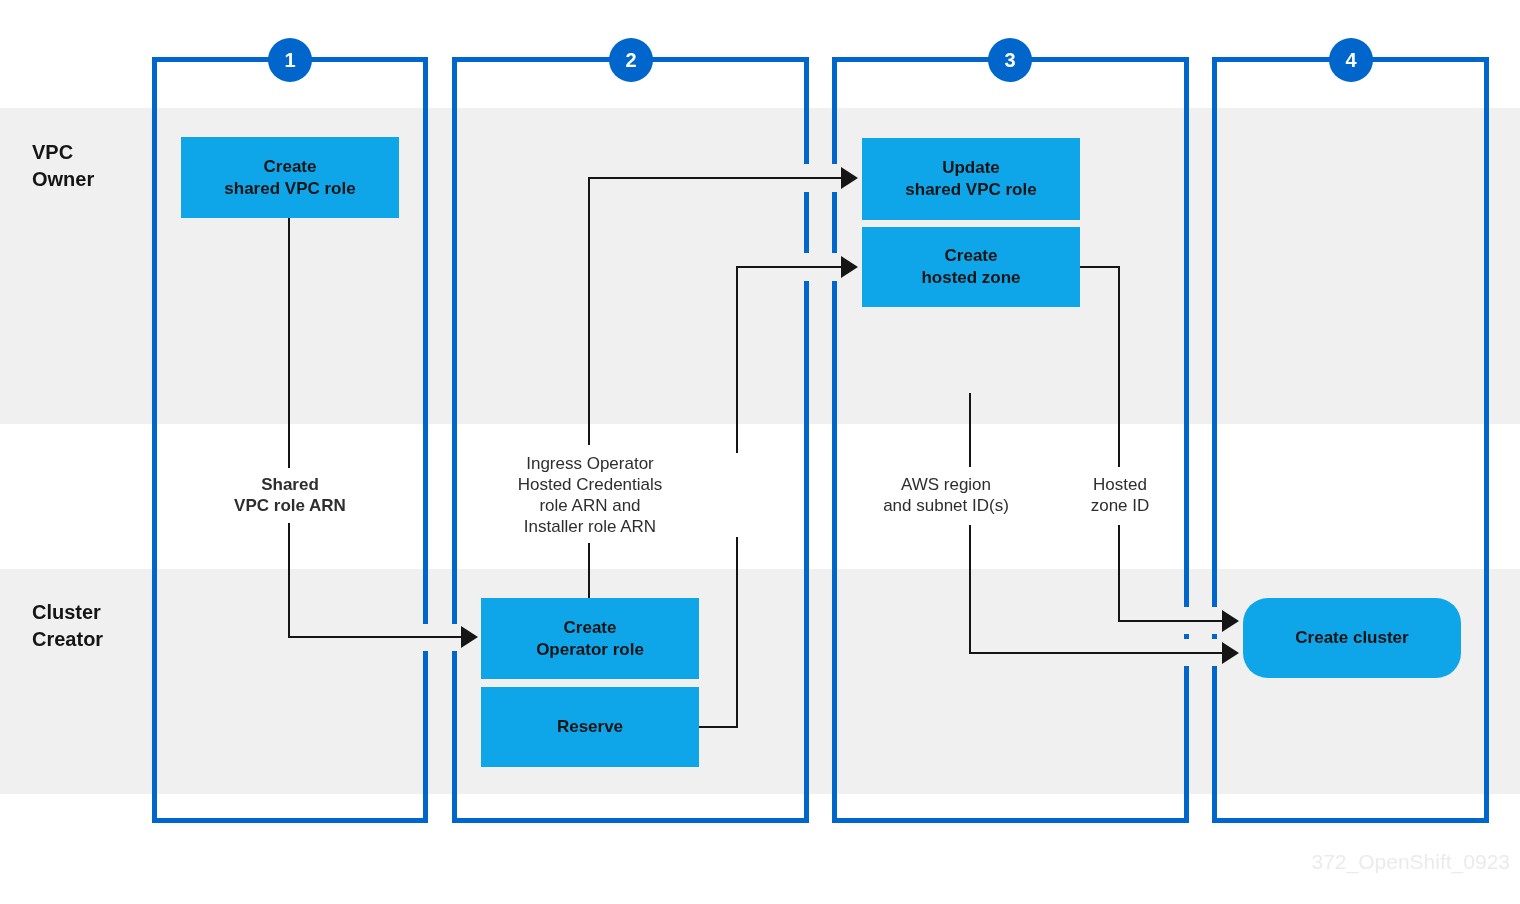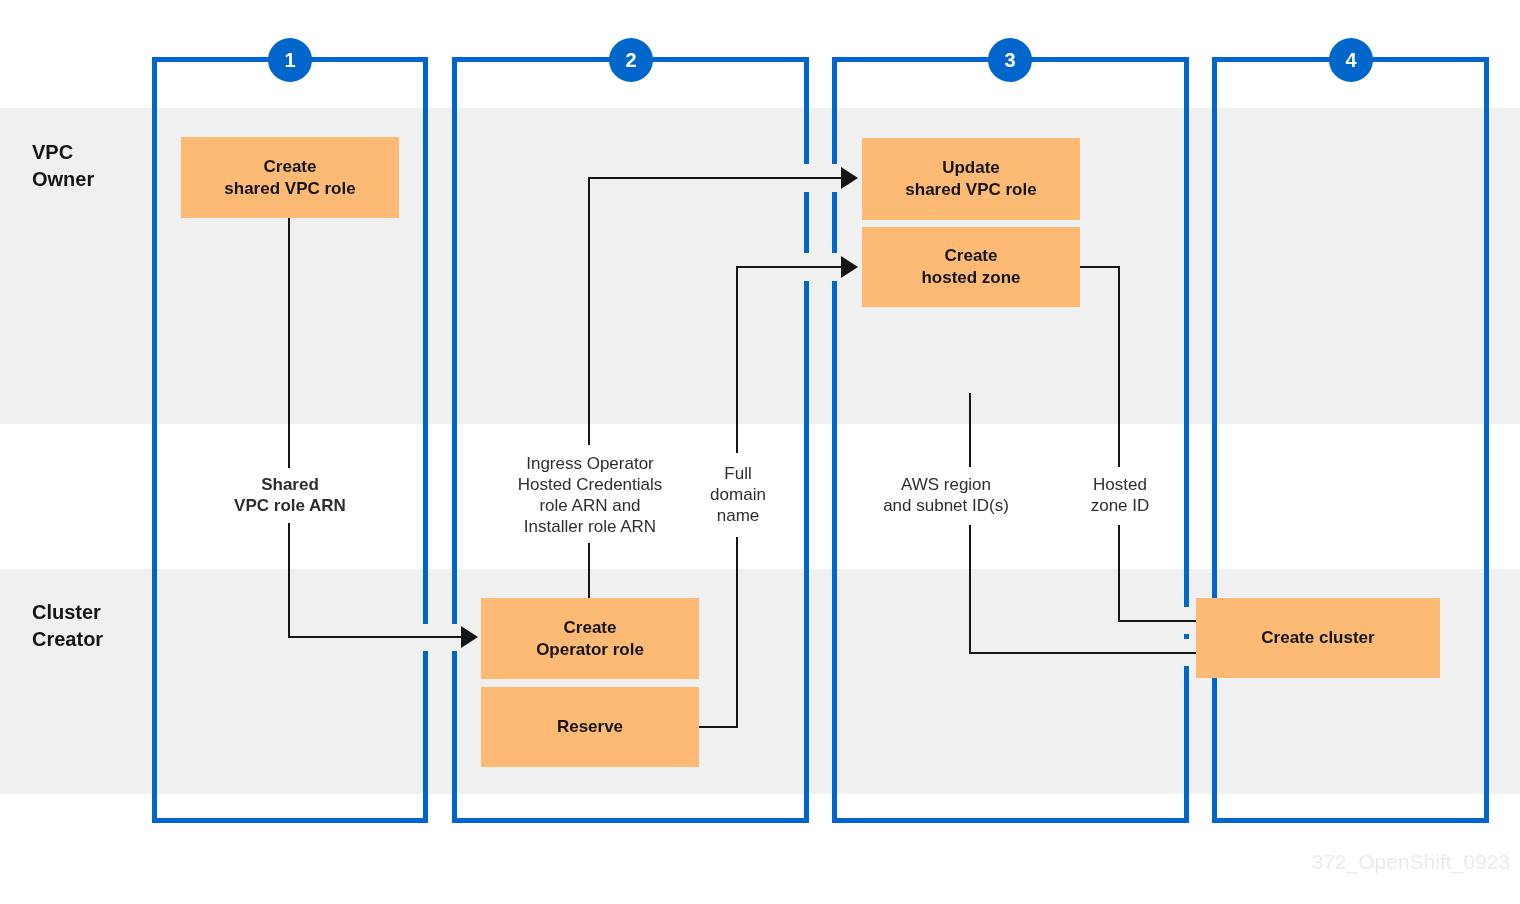--- a/index.html
+++ b/index.html
@@ -6,21 +6,21 @@
   body{width:1520px;height:904px;font-family:"Liberation Sans",sans-serif;}
   .stage{position:relative;width:1520px;height:904px;background:#ffffff;overflow:hidden;}
   .band{position:absolute;left:0;width:1520px;background:#f0f0f0;}
   .rowlab{position:absolute;font-weight:bold;font-size:20px;line-height:27px;color:#151515;}
   .col{position:absolute;border:5px solid #0066cc;box-sizing:border-box;background:transparent;}
   .patch{position:absolute;background:#f0f0f0;}
   .ln{position:absolute;background:#151515;}
   .lnh{height:2px;}
   .lnv{width:2px;}
   .ah{position:absolute;width:0;height:0;border-top:11px solid transparent;border-bottom:11px solid transparent;border-left:17px solid #151515;}
-  .step{position:absolute;background:#fdba74;display:flex;flex-direction:column;align-items:center;justify-content:center;
+  .step{position:absolute;background:#0ea5e9;display:flex;flex-direction:column;align-items:center;justify-content:center;
         font-weight:bold;font-size:17px;line-height:22px;color:#151515;text-align:center;}
   .note{position:absolute;text-align:center;font-size:17px;line-height:21px;color:#2e2e2e;}
   .badge{position:absolute;top:38px;width:44px;height:44px;border-radius:50%;background:#0066cc;color:#ffffff;
          font-weight:bold;font-size:20px;display:flex;align-items:center;justify-content:center;}
   .wm{position:absolute;left:1190px;top:850px;width:320px;text-align:right;font-size:21px;color:#ebebeb;}
 </style>
 </head>
 <body>
 
 <div class="stage">
@@ -92,38 +92,33 @@
     <div>Create</div>
     <div>hosted zone</div>
   </div>
   <div class="step" style="left:481px;top:598px;width:218px;height:81px;">
     <div>Create</div>
     <div>Operator role</div>
   </div>
   <div class="step" style="left:481px;top:687px;width:218px;height:80px;">
     <div>Reserve</div>
   </div>
-  <div class="step" style="left:1196px;top:598px;width:244px;height:80px;">
+  <div class="step" style="left:1243px;top:598px;width:218px;height:80px;border-radius:25px;">
     <div>Create cluster</div>
   </div>
 
   <div class="note" style="left:190px;top:474px;width:200px;font-weight:bold;">
     <div>Shared</div>
     <div>VPC role ARN</div>
   </div>
   <div class="note" style="left:478px;top:453px;width:224px;">
     <div>Ingress Operator</div>
     <div>Hosted Credentials</div>
     <div>role ARN and</div>
     <div>Installer role ARN</div>
-  </div>
-  <div class="note" style="left:688px;top:463px;width:100px;">
-    <div>Full</div>
-    <div>domain</div>
-    <div>name</div>
   </div>
   <div class="note" style="left:836px;top:474px;width:220px;">
     <div>AWS region</div>
     <div>and subnet ID(s)</div>
   </div>
   <div class="note" style="left:1070px;top:474px;width:100px;">
     <div>Hosted</div>
     <div>zone ID</div>
   </div>
 

